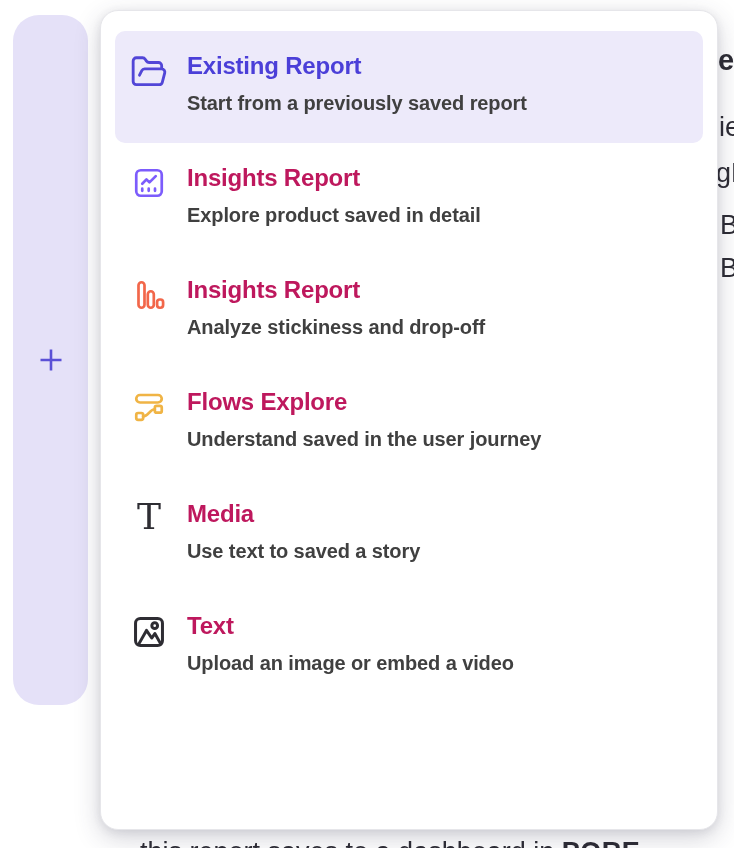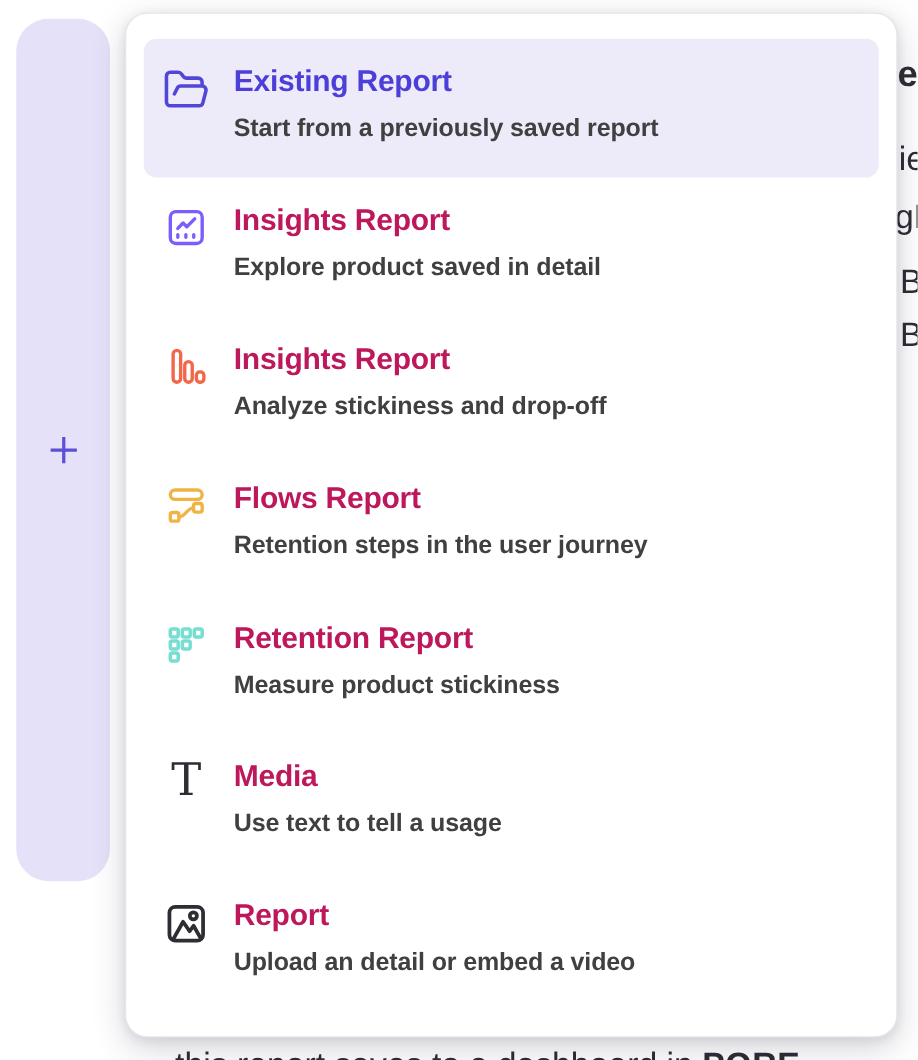--- a/index.html
+++ b/index.html
@@ -151,59 +151,43 @@
   <div class="menu-item" role="menuitem">
     <span class="item-icon">
       <svg width="36" height="36" viewBox="0 0 24 24" fill="none" stroke="#f0b445" stroke-width="1.8" stroke-linecap="round" stroke-linejoin="round">
         <rect x="3.5" y="4" width="17" height="5" rx="2.5"></rect>
         <rect x="3.5" y="16" width="4.6" height="4.6" rx="1.2"></rect>
         <rect x="15.9" y="11.2" width="4.6" height="4.6" rx="1.2"></rect>
         <path d="M8.1 18.3 C11.6 18.3 12.4 13.5 15.9 13.5"></path>
       </svg>
     </span>
     <span class="item-text">
-      <div class="item-title">Flows Report</div>
-      <div class="item-subtitle">Retention steps in the user journey</div>
+      <div class="item-title">Flows Explore</div>
+      <div class="item-subtitle">Understand saved in the user journey</div>
     </span>
   </div>
 
-  <div class="menu-item" role="menuitem">
-    <span class="item-icon">
-      <svg width="36" height="36" viewBox="0 0 24 24" fill="none" stroke="#76dfd1" stroke-width="1.9" stroke-linejoin="round">
-        <rect x="3.5" y="3.5" width="4.2" height="4.2" rx="1"></rect>
-        <rect x="9.9" y="3.5" width="4.2" height="4.2" rx="1"></rect>
-        <rect x="16.3" y="3.5" width="4.2" height="4.2" rx="1"></rect>
-        <rect x="3.5" y="9.9" width="4.2" height="4.2" rx="1"></rect>
-        <rect x="9.9" y="9.9" width="4.2" height="4.2" rx="1"></rect>
-        <rect x="3.5" y="16.3" width="4.2" height="4.2" rx="1"></rect>
-      </svg>
-    </span>
-    <span class="item-text">
-      <div class="item-title">Retention Report</div>
-      <div class="item-subtitle">Measure product stickiness</div>
-    </span>
-  </div>
 
   <div class="menu-item" role="menuitem">
     <span class="item-icon">
       <span class="t-glyph">T</span>
     </span>
     <span class="item-text">
       <div class="item-title">Media</div>
-      <div class="item-subtitle">Use text to tell a usage</div>
+      <div class="item-subtitle">Use text to saved a story</div>
     </span>
   </div>
 
   <div class="menu-item" role="menuitem">
     <span class="item-icon">
       <svg width="38" height="38" viewBox="0 0 24 24" fill="none" stroke="#2e2d33" stroke-width="1.9" stroke-linecap="round" stroke-linejoin="round">
         <rect x="3.5" y="3.5" width="17" height="17" rx="3"></rect>
         <circle cx="15.6" cy="8" r="1.8"></circle>
         <path d="M5.6 19.5 L10.4 11 L13.7 15.8 L15.7 13 L19.4 19.5"></path>
       </svg>
     </span>
     <span class="item-text">
-      <div class="item-title">Report</div>
-      <div class="item-subtitle">Upload an detail or embed a video</div>
+      <div class="item-title">Text</div>
+      <div class="item-subtitle">Upload an image or embed a video</div>
     </span>
   </div>
 
 </div>
 
 </body></html>

